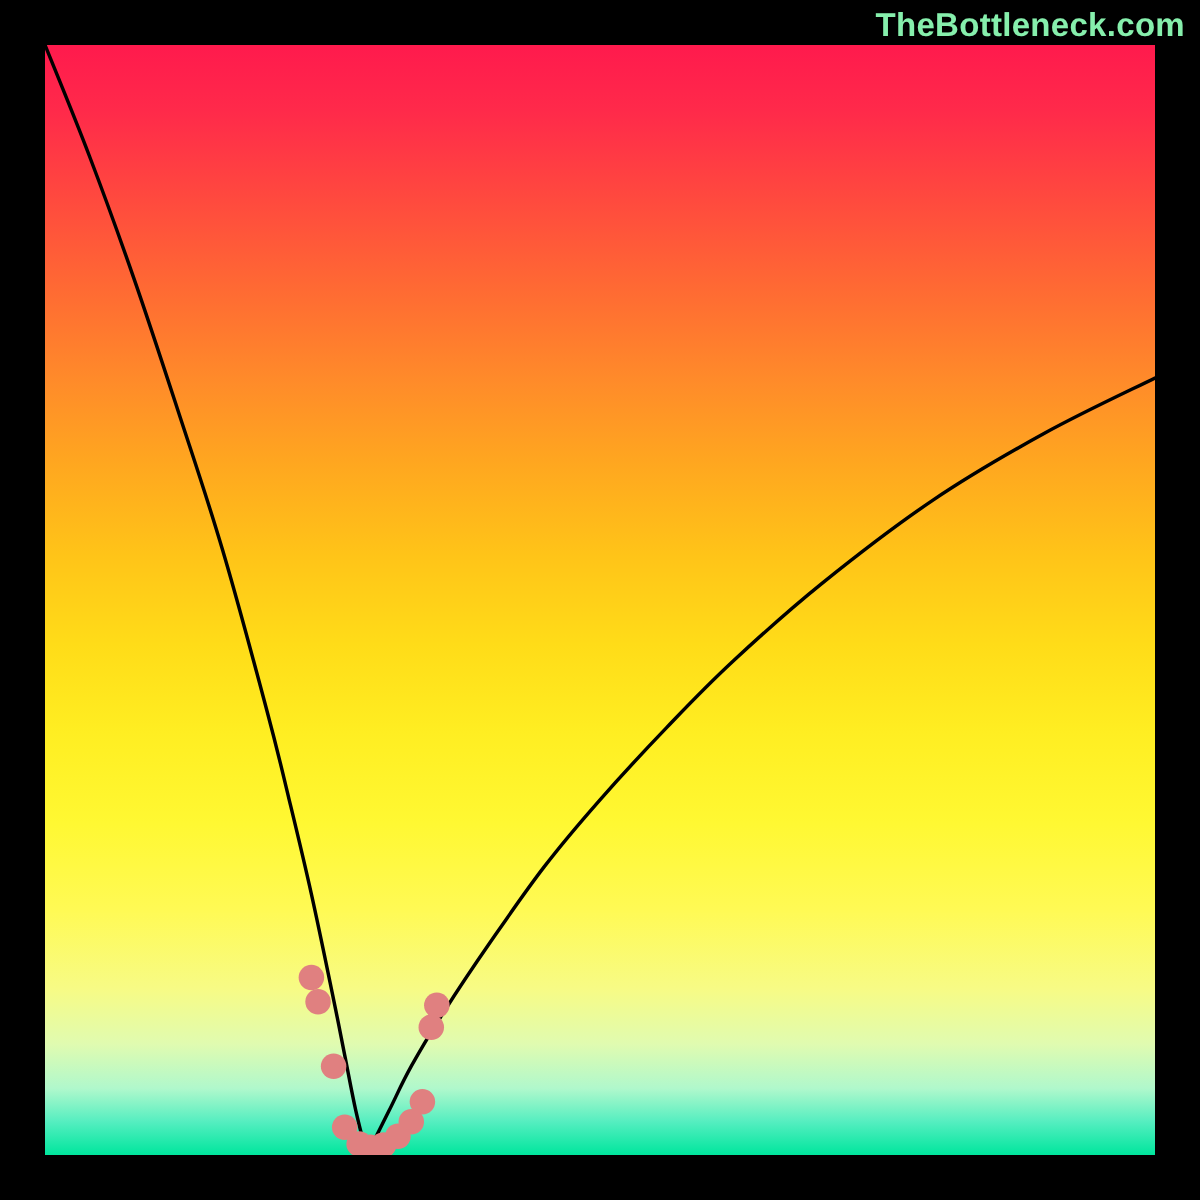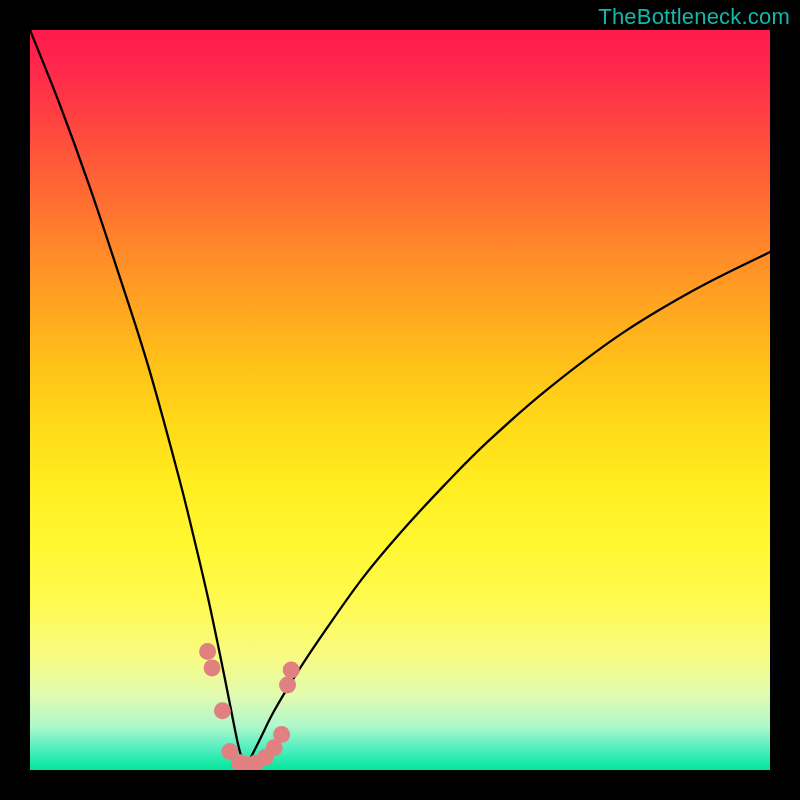--- a/index.html
+++ b/index.html
@@ -14,24 +14,24 @@
   .outer {
     position: relative;
     width: 800px;
     height: 800px;
     background: #000;
   }
   .watermark {
     position: absolute;
     top: 4px;
     right: 10px;
-    color: #14b8a6;
+    color: #86efac;
     font-size: 22px;
     letter-spacing: 0.2px;
-    font-weight: 400;
+    font-weight: 700;
     z-index: 30;
     user-select: none;
     margin-left: 20px;
   }
   .plot-area {
     position: absolute;
     left: 30px;
     top: 30px;
     width: 740px;
     height: 740px;

